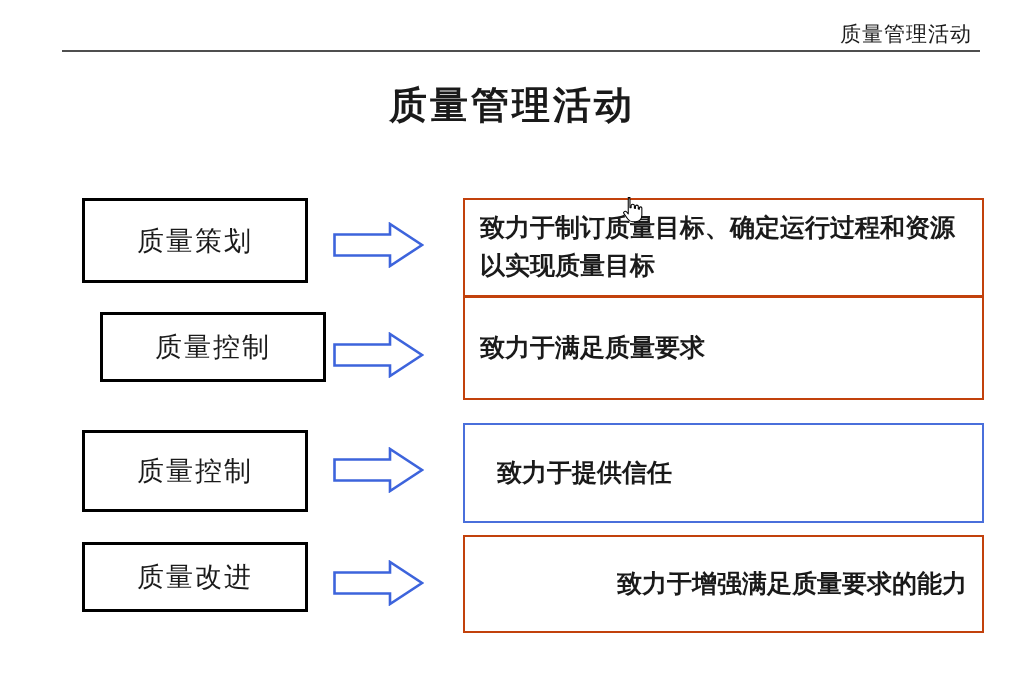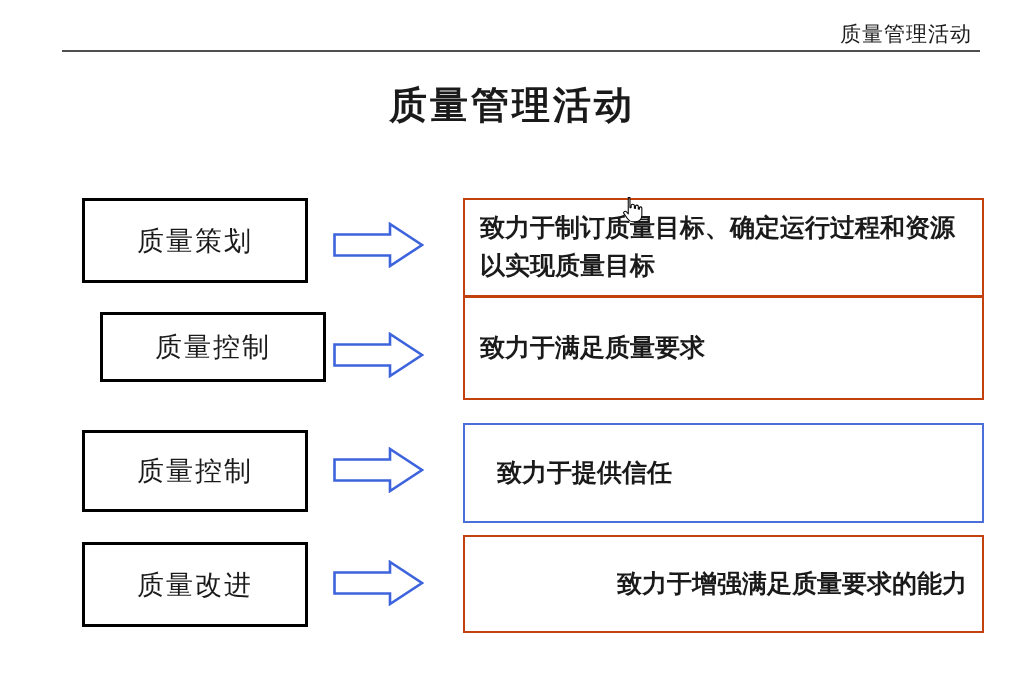--- a/index.html
+++ b/index.html
@@ -23,21 +23,21 @@
   }
   .category-box{
     position:absolute;left:82px;width:226px;
     border:3px solid #000;box-sizing:border-box;background:#fff;
     display:flex;align-items:center;justify-content:center;
     font-size:27px;letter-spacing:2px;
   }
   .cat-0{top:198px;height:85px;}
   .cat-1{top:312px;height:70px;margin-left:18px;}
   .cat-2{top:430px;height:82px;}
-  .cat-3{top:542px;height:85px;}
+  .cat-3{top:542px;height:70px;}
   .arrow{position:absolute;left:333px;width:91px;height:46px;}
   .arr-0{top:222px;}
   .arr-1{top:332px;}
   .arr-2{top:447px;}
   .arr-3{top:560px;}
   .description-box{
     position:absolute;left:463px;width:521px;
     border:2px solid #c2410c;box-sizing:border-box;background:#fff;
     display:flex;align-items:center;
     padding:0 15px;font-size:25px;line-height:38px;font-weight:bold;

